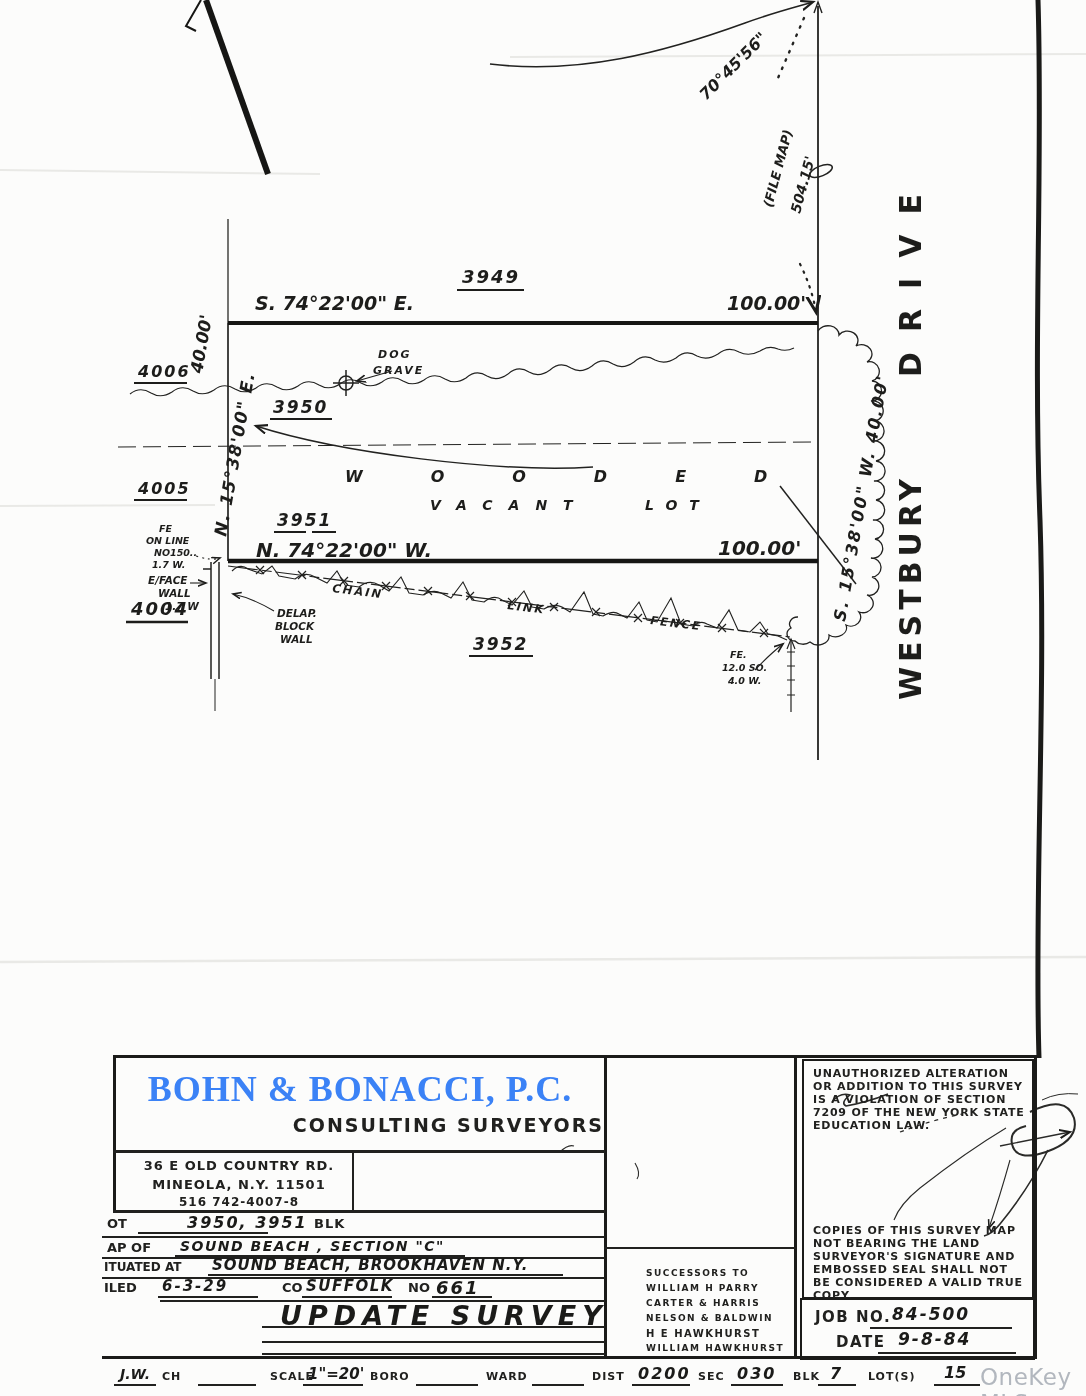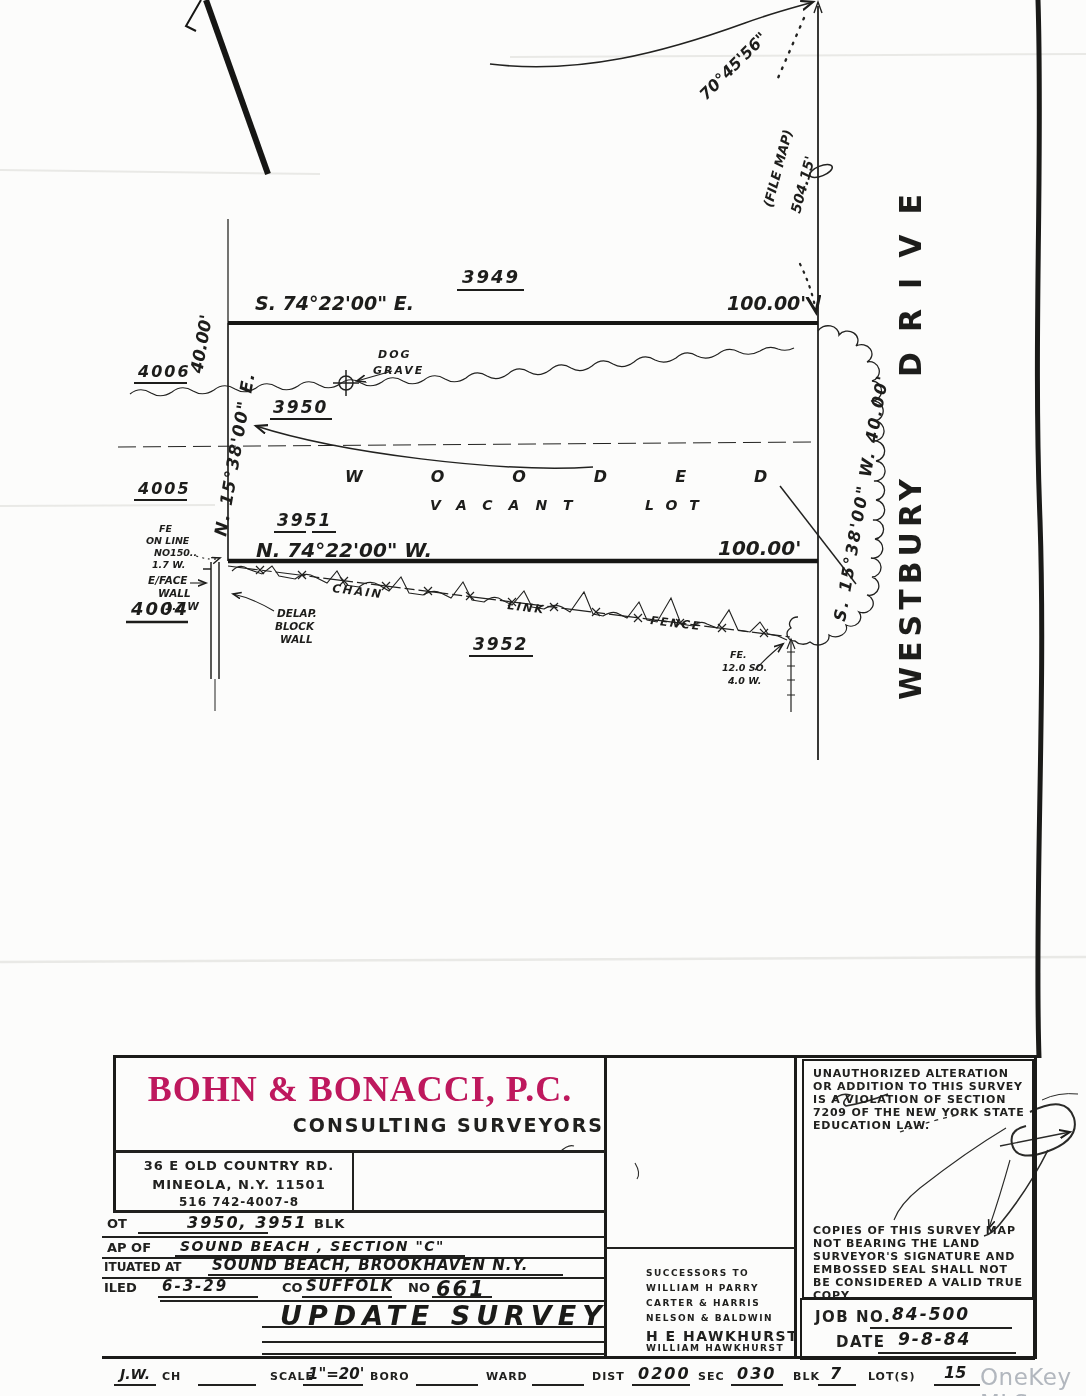--- a/index.html
+++ b/index.html
@@ -185,21 +185,21 @@
 
 
   <div class="abs" style="left:113px;top:1055px;width:924px;height:3px;background:#1b1b19;"></div>
   <div class="abs" style="left:1034px;top:1055px;width:3px;height:304px;background:#1b1b19;"></div>
   <div class="abs" style="left:102px;top:1356px;width:935px;height:3px;background:#1b1b19;"></div>
   <div class="abs" style="left:113px;top:1055px;width:3px;height:157px;background:#1b1b19;"></div>
 
   <div class="abs" style="left:604px;top:1055px;width:2.5px;height:304px;background:#1b1b19;"></div>
   <div class="abs" style="left:794px;top:1055px;width:2.5px;height:304px;background:#1b1b19;"></div>
 
-  <div class="abs serif" style="left:116px;top:1068px;width:488px;text-align:center;font-size:36px;font-weight:bold;letter-spacing:1px;color:#be185d;">BOHN &amp; BONACCI, P.C.</div>
+  <div class="abs serif" style="left:116px;top:1068px;width:488px;text-align:center;font-size:36px;font-weight:bold;letter-spacing:1px;color:#3b82f6;">BOHN &amp; BONACCI, P.C.</div>
   <div class="abs st" style="left:116px;top:1114px;width:488px;text-align:right;font-size:19px;letter-spacing:2px;">CONSULTING SURVEYORS</div>
   <div class="abs hl" style="left:113px;top:1150px;width:492px;height:2.5px;"></div>
 
   <div class="abs st" style="left:130px;top:1158px;width:218px;text-align:center;font-size:13px;letter-spacing:1px;">36 E OLD COUNTRY RD.</div>
   <div class="abs st" style="left:130px;top:1177px;width:218px;text-align:center;font-size:13px;letter-spacing:1px;">MINEOLA, N.Y. 11501</div>
   <div class="abs st" style="left:130px;top:1195px;width:218px;text-align:center;font-size:12px;letter-spacing:1px;">516  742-4007-8</div>
   <div class="abs vl" style="left:352px;top:1150px;height:62px;"></div>
   <div class="abs hl" style="left:113px;top:1210px;width:492px;height:2.5px;"></div>
 
   <div class="abs st" style="left:107px;top:1216px;font-size:13px;">OT</div>
@@ -218,35 +218,35 @@
   <div class="abs uln" style="left:208px;top:1274px;width:355px;"></div>
   <div class="abs hl" style="left:102px;top:1277px;width:503px;height:1.5px;"></div>
 
   <div class="abs st" style="left:104px;top:1280px;font-size:13px;">ILED</div>
   <div class="abs hw" style="left:162px;top:1277px;font-size:15px;letter-spacing:2px;">6-3-29</div>
   <div class="abs uln" style="left:158px;top:1296px;width:100px;"></div>
   <div class="abs st" style="left:282px;top:1280px;font-size:13px;">CO</div>
   <div class="abs hw" style="left:306px;top:1277px;font-size:15px;letter-spacing:1.5px;">SUFFOLK</div>
   <div class="abs uln" style="left:302px;top:1296px;width:90px;"></div>
   <div class="abs st" style="left:408px;top:1280px;font-size:13px;">NO</div>
-  <div class="abs hw" style="left:436px;top:1277px;font-size:21px;letter-spacing:2px;">661</div>
+  <div class="abs hw" style="left:436px;top:1277px;font-size:18px;letter-spacing:2px;">661</div>
   <div class="abs uln" style="left:432px;top:1296px;width:60px;"></div>
   <div class="abs hl" style="left:160px;top:1300px;width:445px;height:1.5px;"></div>
 
   <div class="abs hw" style="left:280px;top:1300px;font-size:27px;letter-spacing:6px;">UPDATE SURVEY</div>
   <div class="abs hl" style="left:262px;top:1326px;width:343px;height:1.5px;"></div>
   <div class="abs hl" style="left:262px;top:1341px;width:343px;height:1.5px;"></div>
   <div class="abs hl" style="left:262px;top:1353px;width:343px;height:1.5px;"></div>
 
   <div class="abs hl" style="left:604px;top:1247px;width:192px;height:2px;"></div>
   <div class="abs st" style="left:646px;top:1268px;font-size:9px;letter-spacing:1.5px;">SUCCESSORS TO</div>
   <div class="abs st" style="left:646px;top:1283px;font-size:9px;letter-spacing:1.5px;">WILLIAM H PARRY</div>
   <div class="abs st" style="left:646px;top:1298px;font-size:9px;letter-spacing:1.5px;">CARTER &amp; HARRIS</div>
   <div class="abs st" style="left:646px;top:1313px;font-size:9px;letter-spacing:1.5px;">NELSON &amp; BALDWIN</div>
-  <div class="abs st" style="left:646px;top:1328px;font-size:14px;letter-spacing:1.5px;">H E HAWKHURST</div>
+  <div class="abs st" style="left:646px;top:1328px;font-size:10px;letter-spacing:1.5px;">H E HAWKHURST</div>
   <div class="abs st" style="left:646px;top:1343px;font-size:9px;letter-spacing:1.5px;">WILLIAM HAWKHURST</div>
 
   <div class="abs" style="left:802px;top:1059px;width:228px;height:236px;border:2.5px solid #1b1b19;"></div>
   <div class="abs st" style="left:813px;top:1067px;width:212px;font-size:11px;line-height:13px;letter-spacing:0.8px;">UNAUTHORIZED ALTERATION OR ADDITION TO THIS SURVEY IS A VIOLATION OF SECTION 7209 OF THE NEW YORK STATE EDUCATION LAW.</div>
   <div class="abs st" style="left:813px;top:1224px;width:214px;font-size:11px;line-height:13px;letter-spacing:0.8px;">COPIES OF THIS SURVEY MAP NOT BEARING THE LAND SURVEYOR'S SIGNATURE AND EMBOSSED SEAL SHALL NOT BE CONSIDERED A VALID TRUE COPY.</div>
 
   <div class="abs" style="left:800px;top:1298px;width:231px;height:58px;border:2.5px solid #1b1b19;"></div>
   <div class="abs st" style="left:815px;top:1308px;font-size:15px;letter-spacing:1.5px;">JOB NO.</div>
   <div class="abs hw" style="left:892px;top:1304px;font-size:17px;letter-spacing:2px;">84-500</div>
   <div class="abs uln" style="left:870px;top:1327px;width:142px;"></div>

